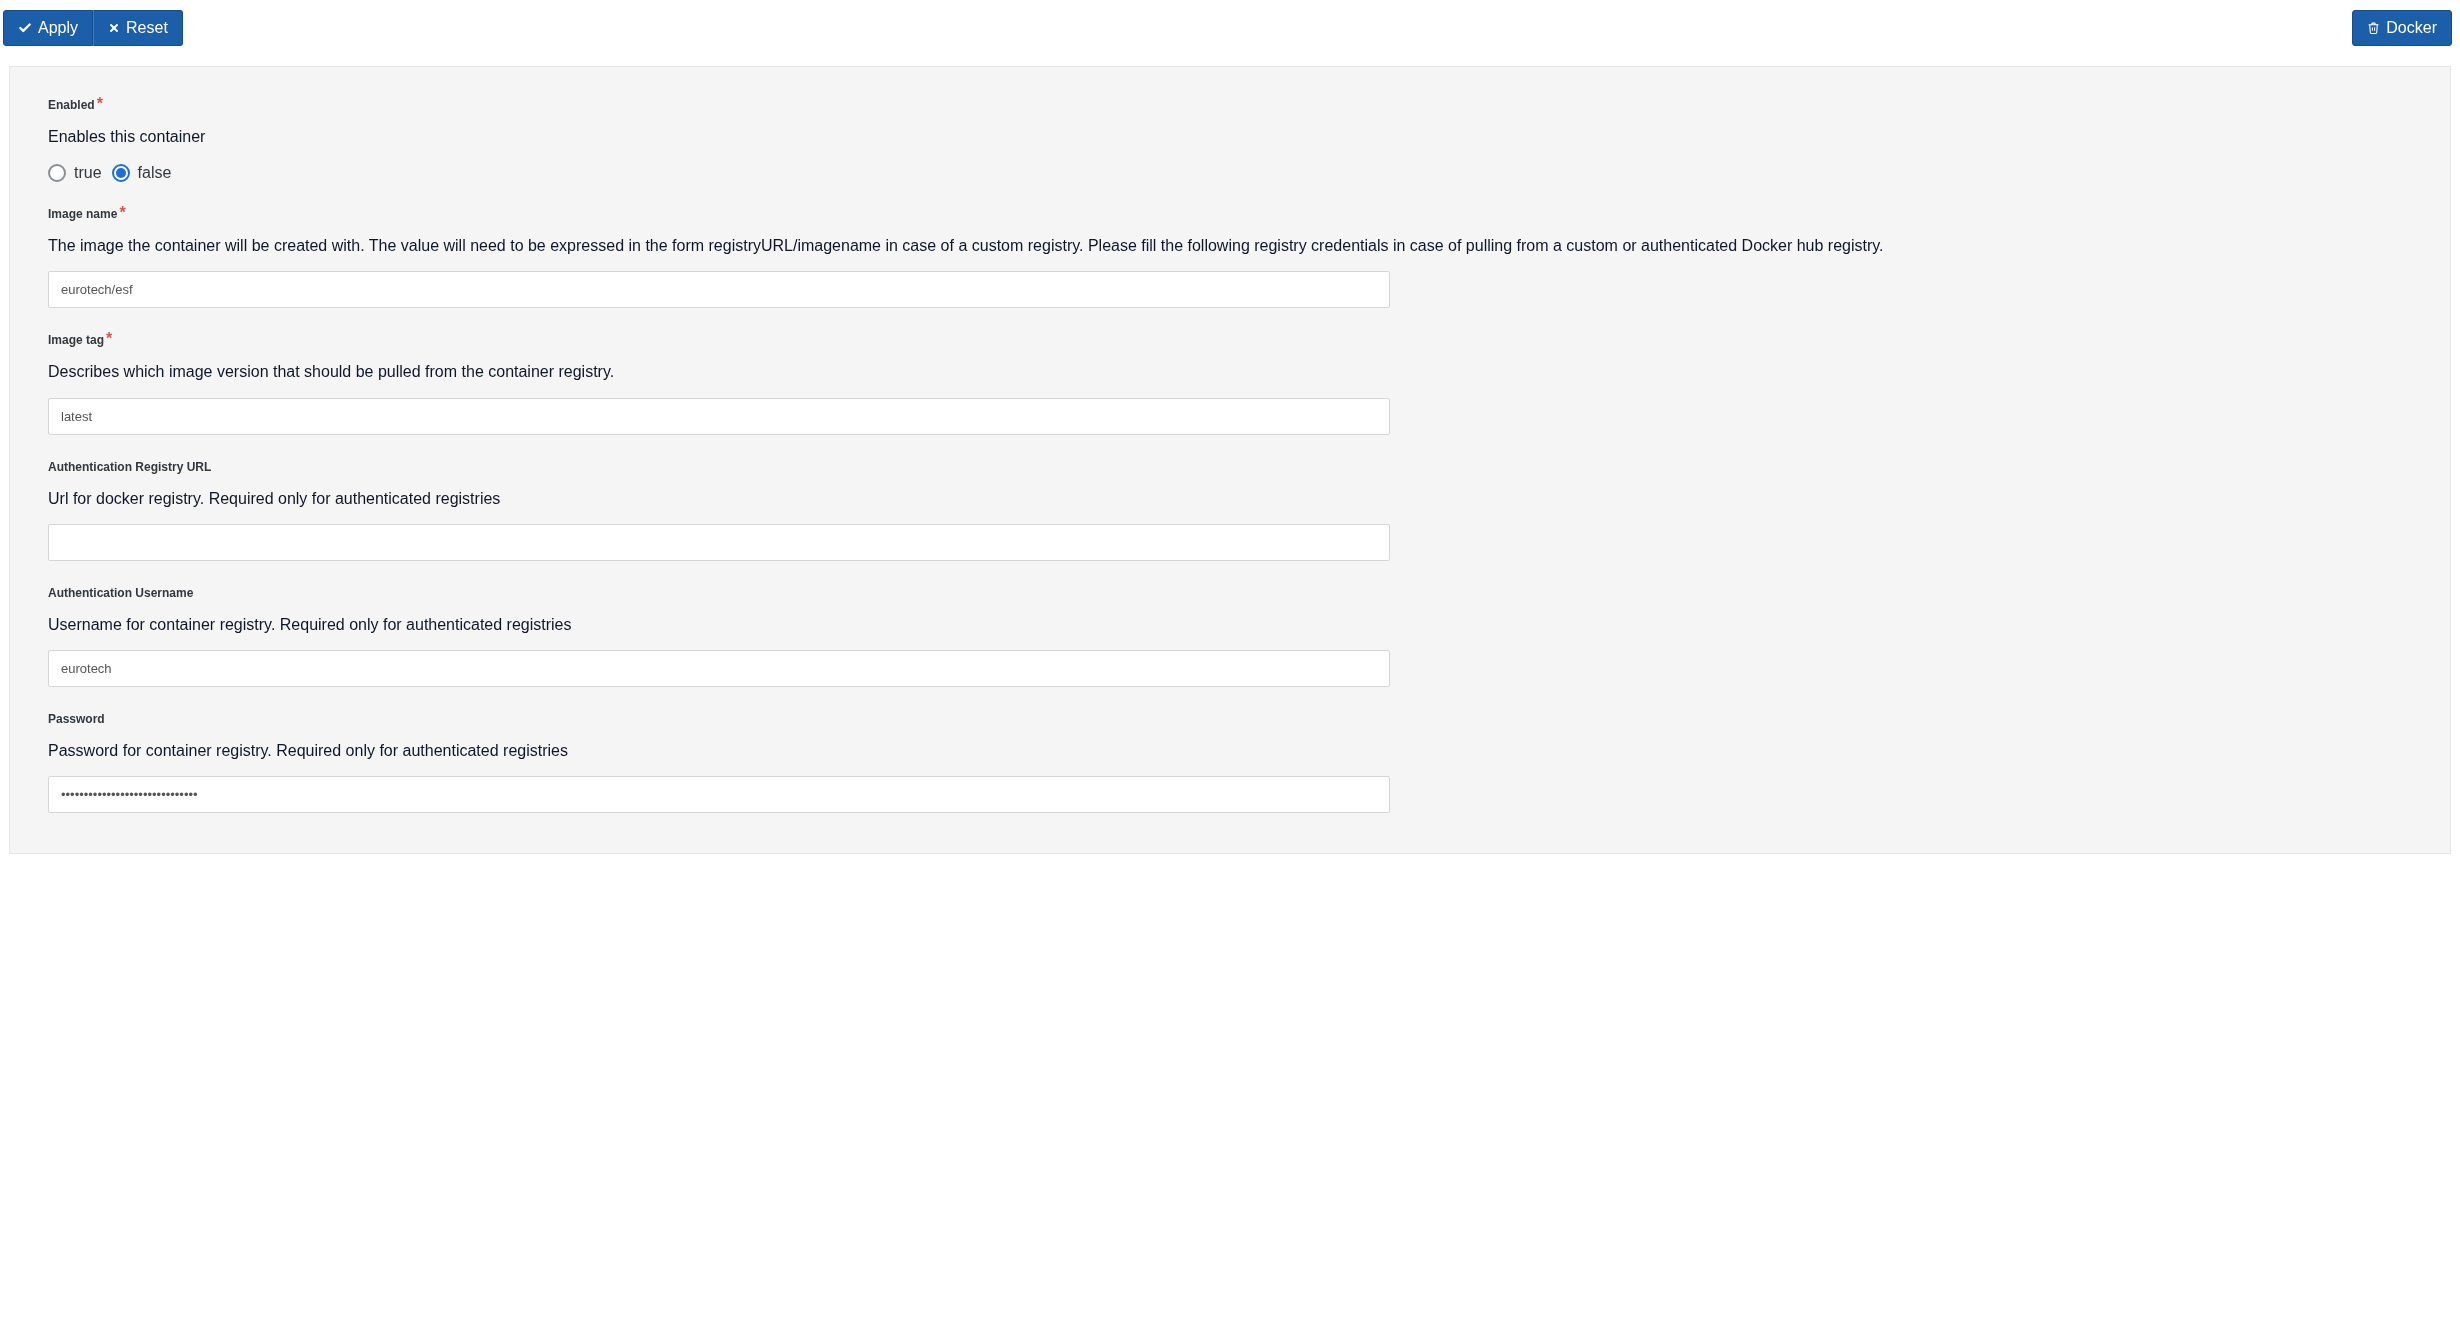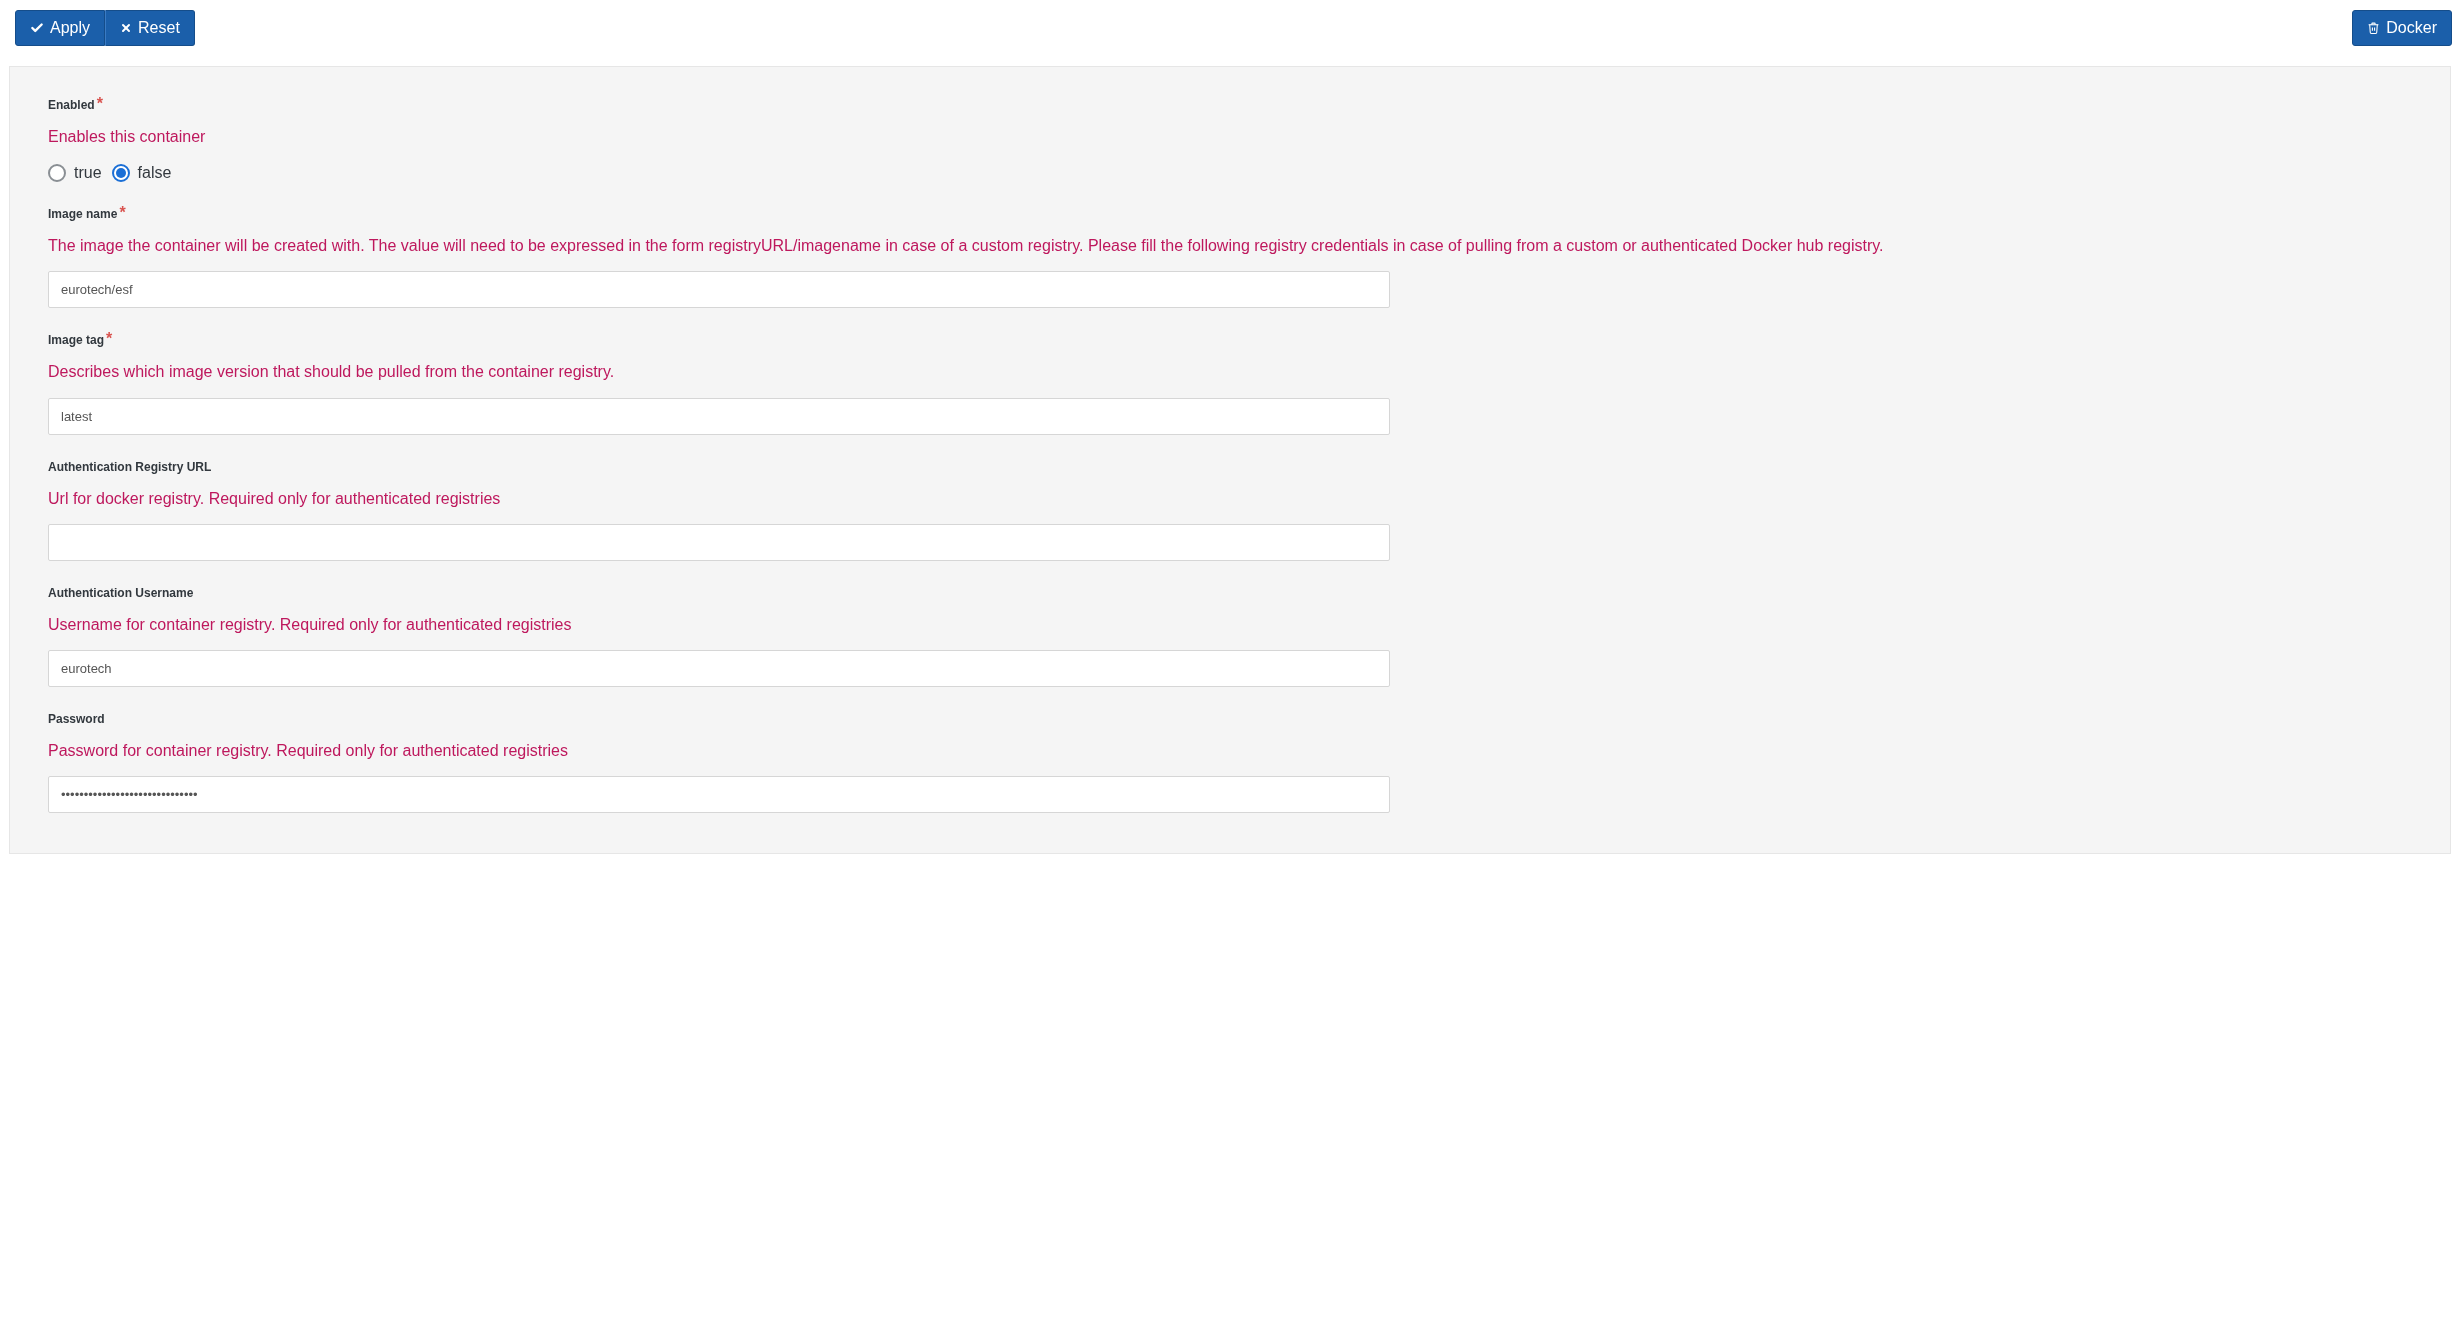--- a/index.html
+++ b/index.html
@@ -1,30 +1,30 @@
 <!DOCTYPE html>
 <html><head>
 <meta charset="utf-8">
 <style>
   * { box-sizing: border-box; }
   html, body { margin:0; padding:0; font-family: "Helvetica Neue", Helvetica, Arial, sans-serif; font-size:16px; color:#333; }
   body { background:#fff; }
-  .toolbar { display:flex; justify-content:space-between; align-items:flex-start; padding:10px 8px 20px 15px;gap:8px; }
+  .toolbar { display:flex; justify-content:space-between; align-items:flex-start; padding:10px 8px 20px 3px;gap:8px; }
   .left-btns { display:flex; }
   .btn { display:inline-flex; align-items:center; gap:6px; background:#1b5faa; color:#fff; border:none; padding:8px 14px; font-size:16px; cursor:pointer; border:1px solid #154d8a; }
   .btn:first-child { border-top-left-radius:3px; border-bottom-left-radius:3px; border-right:1px solid #154d8a; }
   .btn:last-child  { border-top-right-radius:3px; border-bottom-right-radius:3px; }
   .left-btns .btn + .btn { border-left:1px solid #3a7bc4; }
   .btn-delete { border-radius:3px; }
   .icon { display:inline-block; line-height:1; }
   .form-panel { margin:0 9px 12px 9px; border:1px solid #e6e6e6; background:#f5f5f5; padding:28px 38px 18px 38px; }
   .field { margin-bottom:22px; }
   .field-label { font-weight:700; color:#32383e; font-size:12px; }
   .req { color:#d9534f; margin-left:2px; font-weight:700; }
-  .field-desc { color:#be185d; font-size:16px; margin-top:12px; line-height:1.45; }
+  .field-desc { color:#0f172a; font-size:16px; margin-top:12px; line-height:1.45; }
   .radios { margin-top:16px; display:flex; align-items:center; gap:10px; }
   .radio-wrap { display:inline-flex; align-items:center; gap:8px; font-size:16px; color:#32383e; }
   .radio { appearance:none; -webkit-appearance:none; width:18px; height:18px; border:2px solid #8a8f94; border-radius:50%; margin:0; position:relative; cursor:pointer; background:#fff; }
   .radio:checked { border-color:#1b6fd6; }
   .radio:checked::after { content:""; position:absolute; top:50%; left:50%; width:10px; height:10px; background:#1b6fd6; border-radius:50%; transform:translate(-50%,-50%); }
   .text-input { width:100%; max-width:1342px; display:block; margin-top:14px; background:#fff; border:1px solid #d6d6d6; border-radius:2px; padding:10px 12px; font-size:13px; color:#555; font-family:inherit; }
   .text-input::placeholder { color:#888; }
   svg { display:block; }
 </style>
 </head>

